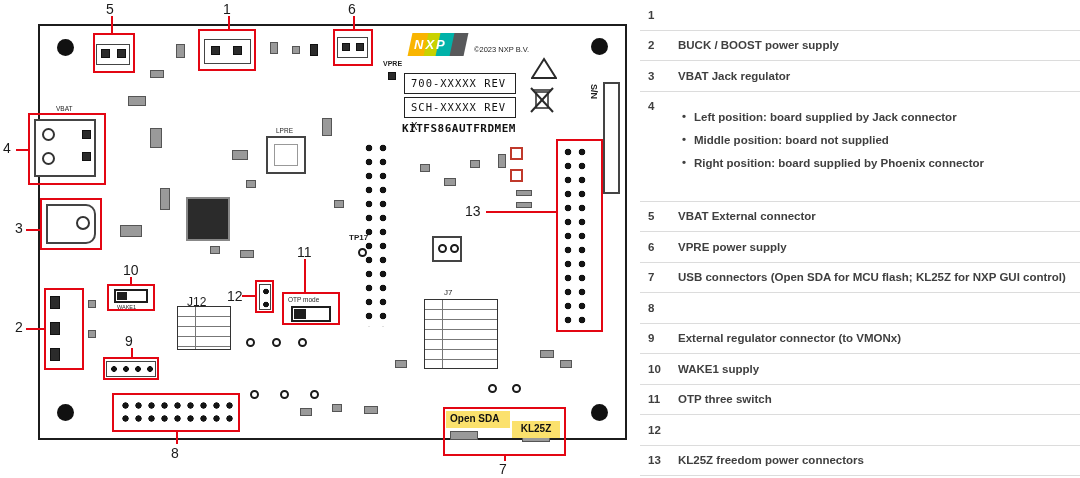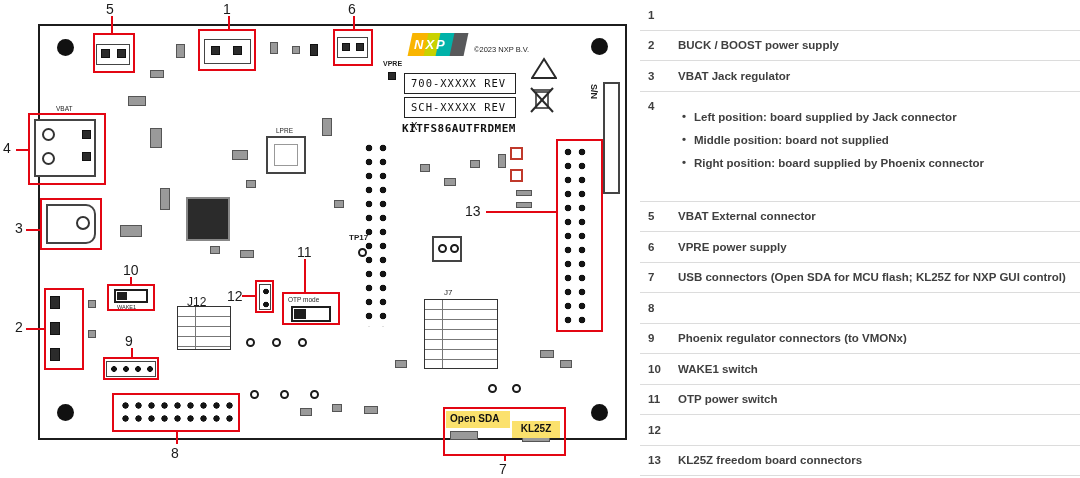--- a/index.html
+++ b/index.html
@@ -273,32 +273,32 @@
     </div>
     <div class="lrow">
       <div class="lnum">7</div>
       <div class="ltext">USB connectors (Open SDA for MCU flash; KL25Z for NXP GUI control)</div>
     </div>
     <div class="lrow">
       <div class="lnum">8</div>
     </div>
     <div class="lrow">
       <div class="lnum">9</div>
-      <div class="ltext">Phoenix regulator connectors (to VMONx)</div>
+      <div class="ltext">External regulator connector (to VMONx)</div>
     </div>
     <div class="lrow">
       <div class="lnum">10</div>
-      <div class="ltext">WAKE1 switch</div>
+      <div class="ltext">WAKE1 supply</div>
     </div>
     <div class="lrow">
       <div class="lnum">11</div>
-      <div class="ltext">OTP power switch</div>
+      <div class="ltext">OTP three switch</div>
     </div>
     <div class="lrow">
       <div class="lnum">12</div>
     </div>
     <div class="lrow">
       <div class="lnum">13</div>
-      <div class="ltext">KL25Z freedom board connectors</div>
+      <div class="ltext">KL25Z freedom power connectors</div>
     </div>
   </div>
 
 </div>
 
 </body></html>

